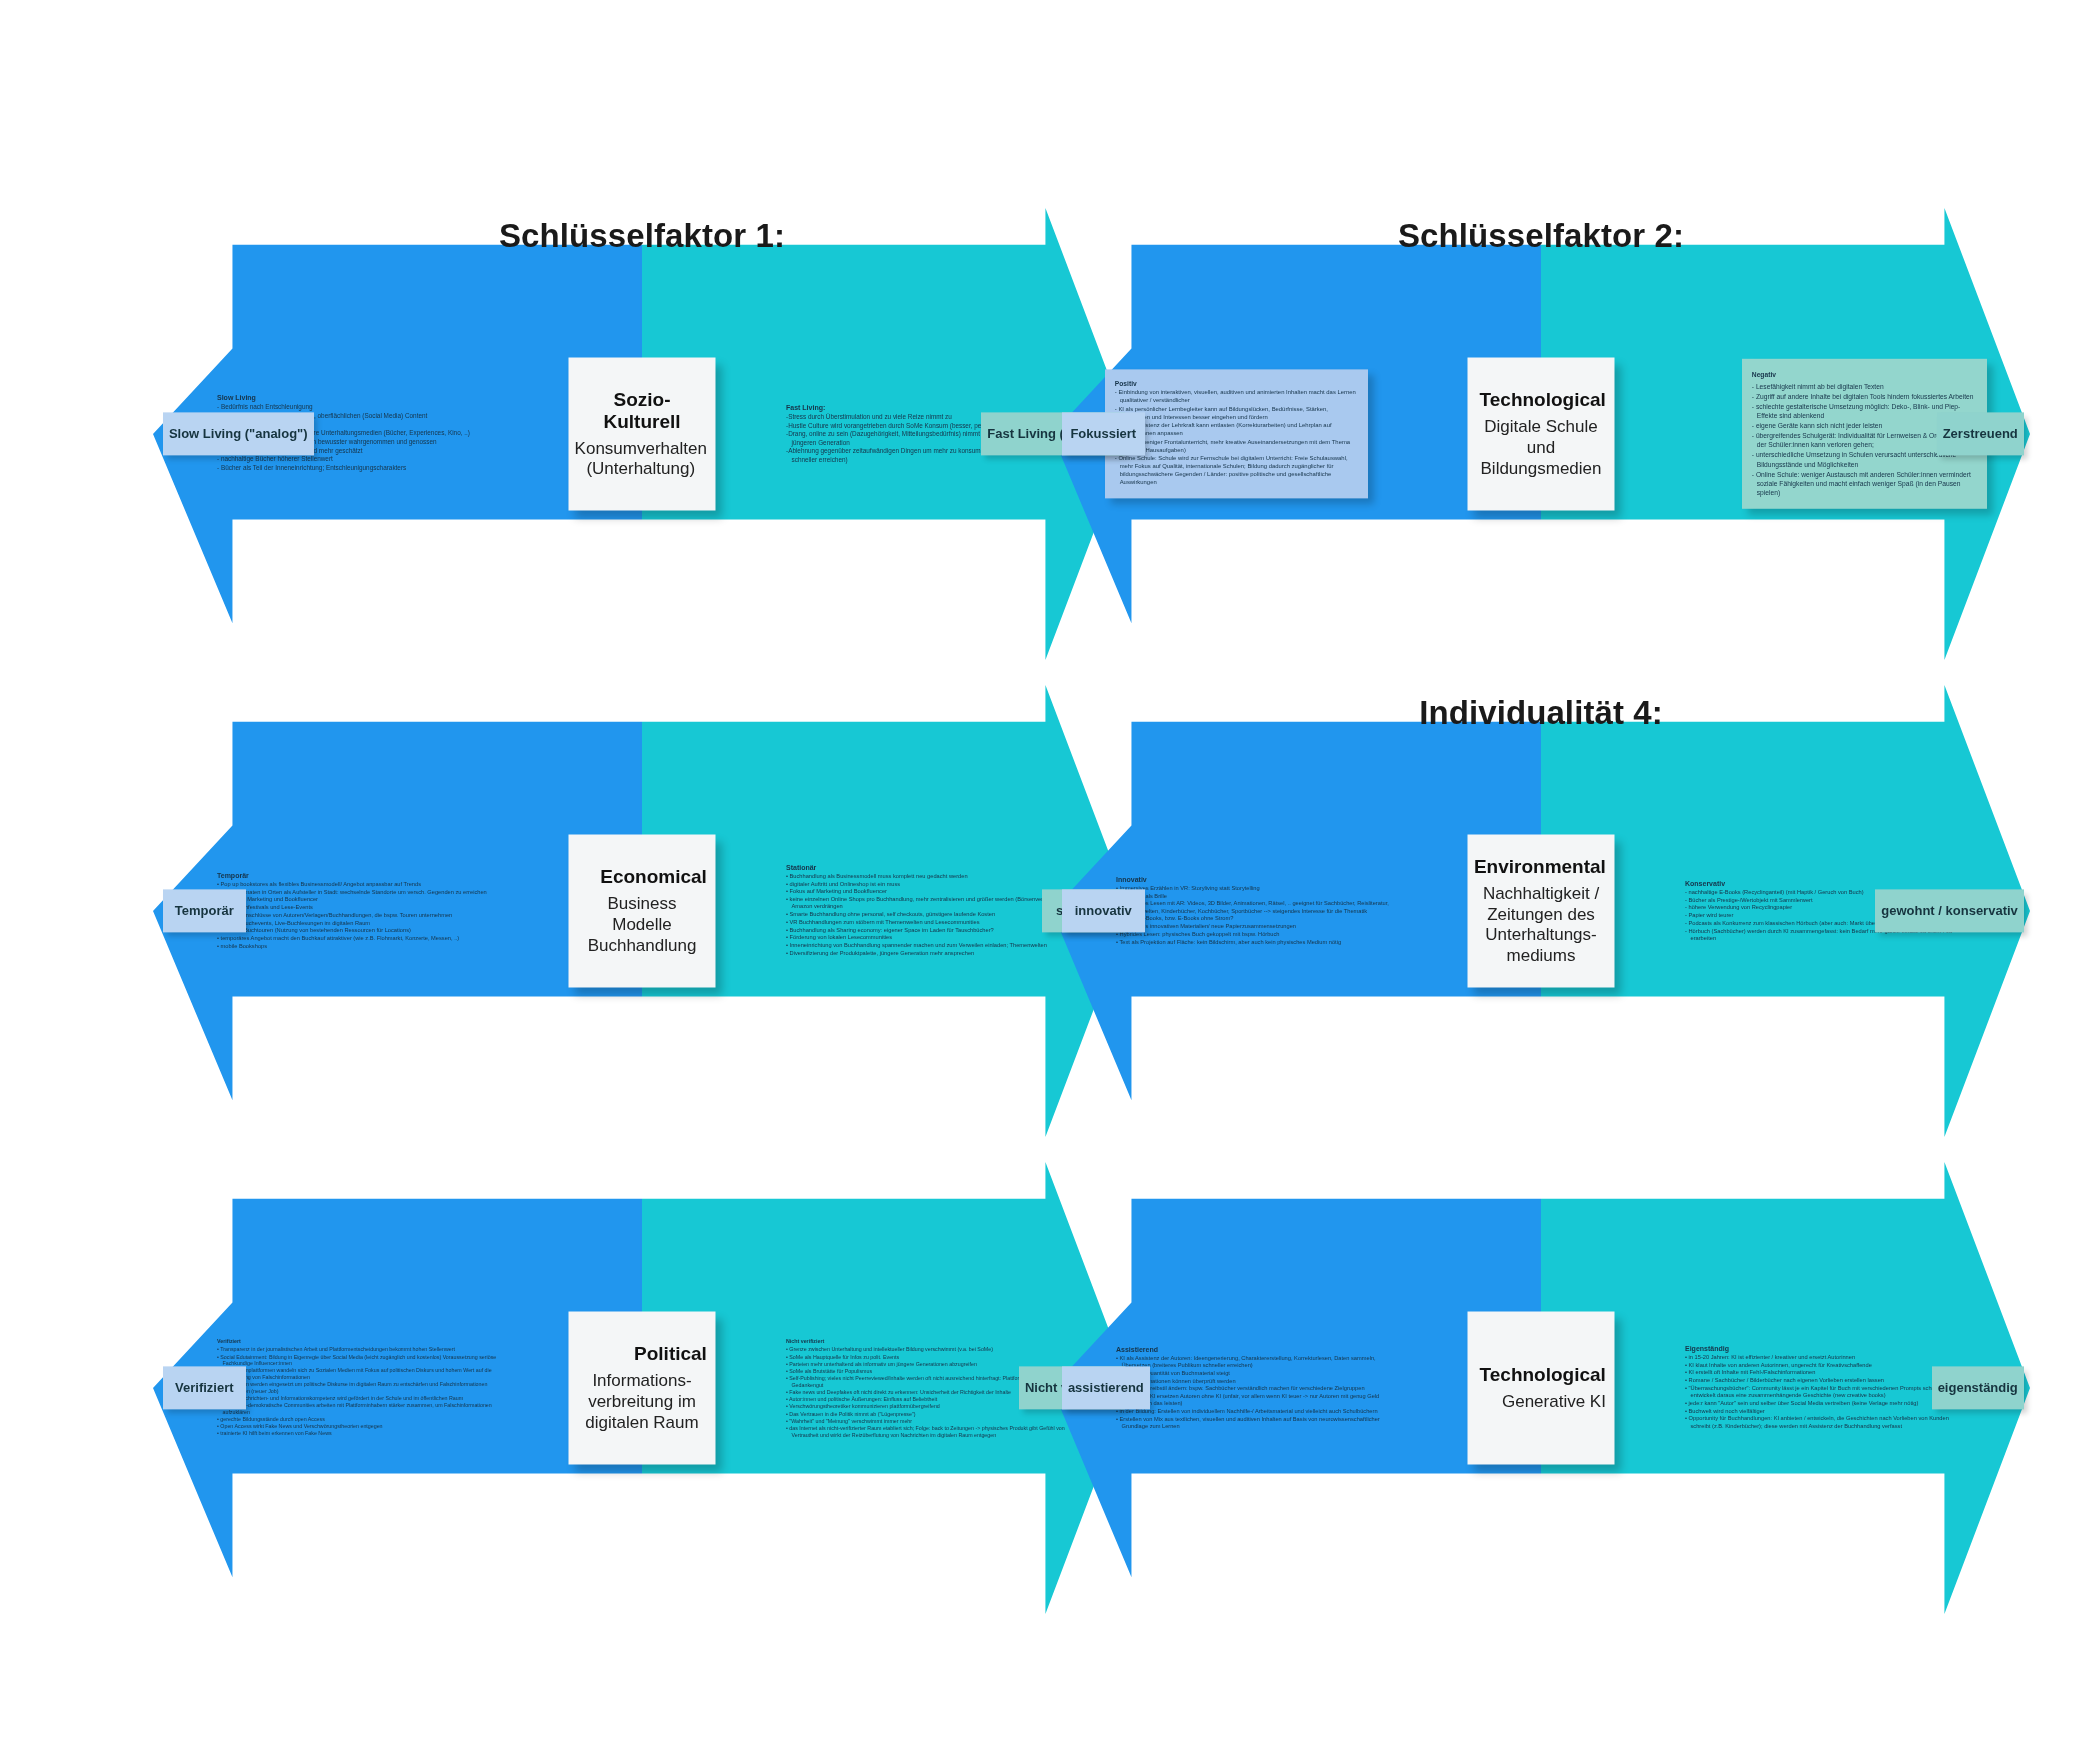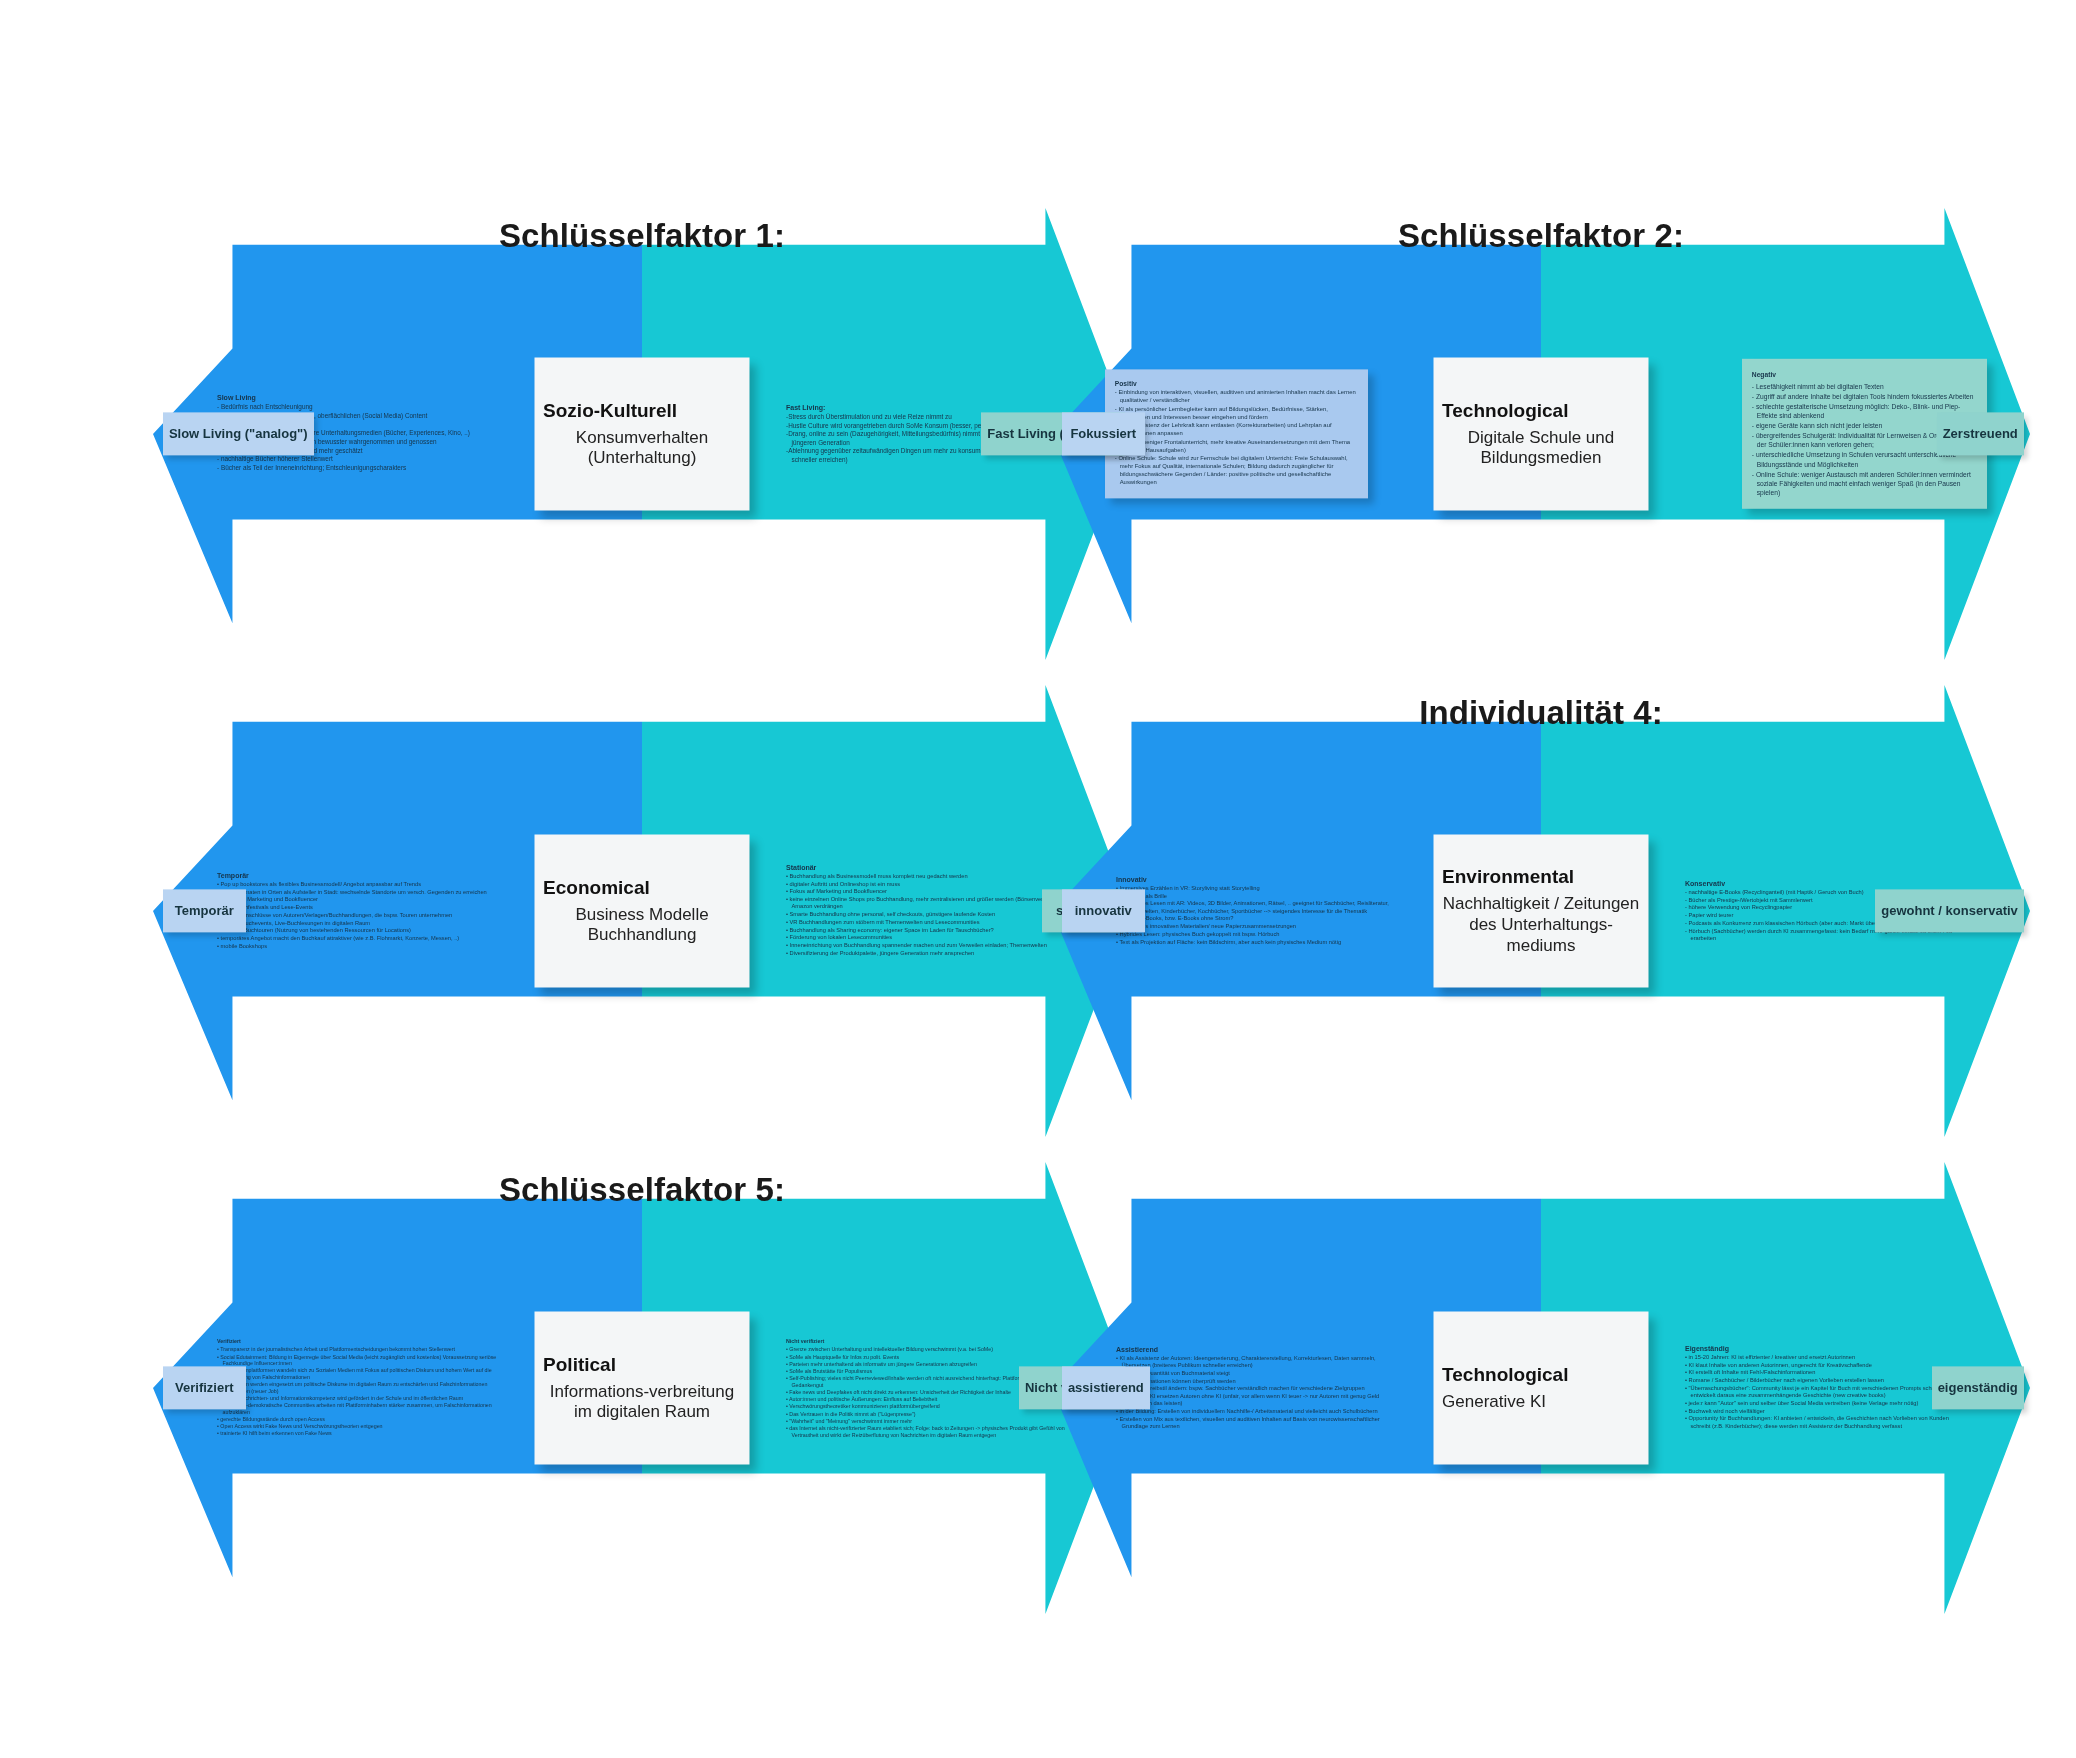--- a/index.html
+++ b/index.html
@@ -72,28 +72,28 @@
   }
   .endcap.start { left: 9.8px;  background: #b9d4f2; }
   .endcap.end   { right: 6.1px; background: #8fd3cd; }
 
   
   .centre-card {
     position: absolute;
     top: 50%;
     left: 50%;
     transform: translate(-50%,-50%);
-    width: 215px;
+    width: 147px;
     min-height: 153px;
     background: #f4f6f7;
     box-shadow: 6.1px 7.3px 8.6px rgba(0,0,0,.22);
     padding: 16px 8.6px;
     display: flex;
     flex-direction: column;
-    align-items: flex-start;
+    align-items: flex-end;
     justify-content: center;
     gap: 2.4px;
     z-index: 8;
     text-align: center;
   }
   .centre-card .cc-top {
     font-size: 19px;
     font-weight: bold;
     color: #111;
     line-height: 1.15;
@@ -363,21 +363,20 @@
               <clipPath id="clipA5">
             <path d="M130,230 L130,60 L1460,60 L1460,0 L1600,370 L1460,740 L1460,510 L130,510 L130,680 L0,370 Z"></path>
           </clipPath>
             </defs>
           <g clip-path="url(#clipA5)">
             <rect x="0" y="0" width="800" height="740" fill="#2196EE"></rect>
             <rect x="800" y="0" width="800" height="740" fill="#17C8D4"></rect>
           </g>
         </svg>
       </div>
-      <div class="panel-title">Schlüsselfaktor 5:</div>
       <div class="endcap start">Verifiziert</div>
       <div class="endcap end">Nicht verifiziert</div>
       <div class="sidetext l tiny">
         <h4>Verifiziert</h4>
         <ul>
           <li>• Transparenz in der journalistischen Arbeit und Plattformentscheidungen bekommt hohen Stellenwert</li>
           <li>• Social Edutainment: Bildung in Eigenregie über Social Media (leicht zugänglich und kostenlos) Voraussetzung seriöse Fachkundige Influencer:innen</li>
           <li>• Nachrichtenplattformen wandeln sich zu Sozialen Medien mit Fokus auf politischen Diskurs und hohem Wert auf die Vermeidung von Falschinformationen</li>
           <li>• Journalisten werden eingesetzt um politische Diskurse im digitalen Raum zu entschärfen und Falschinformationen aufzuklären (neuer Job)</li>
           <li>• digitale Nachrichten- und Informationskompetenz wird gefördert in der Schule und im öffentlichen Raum</li>

